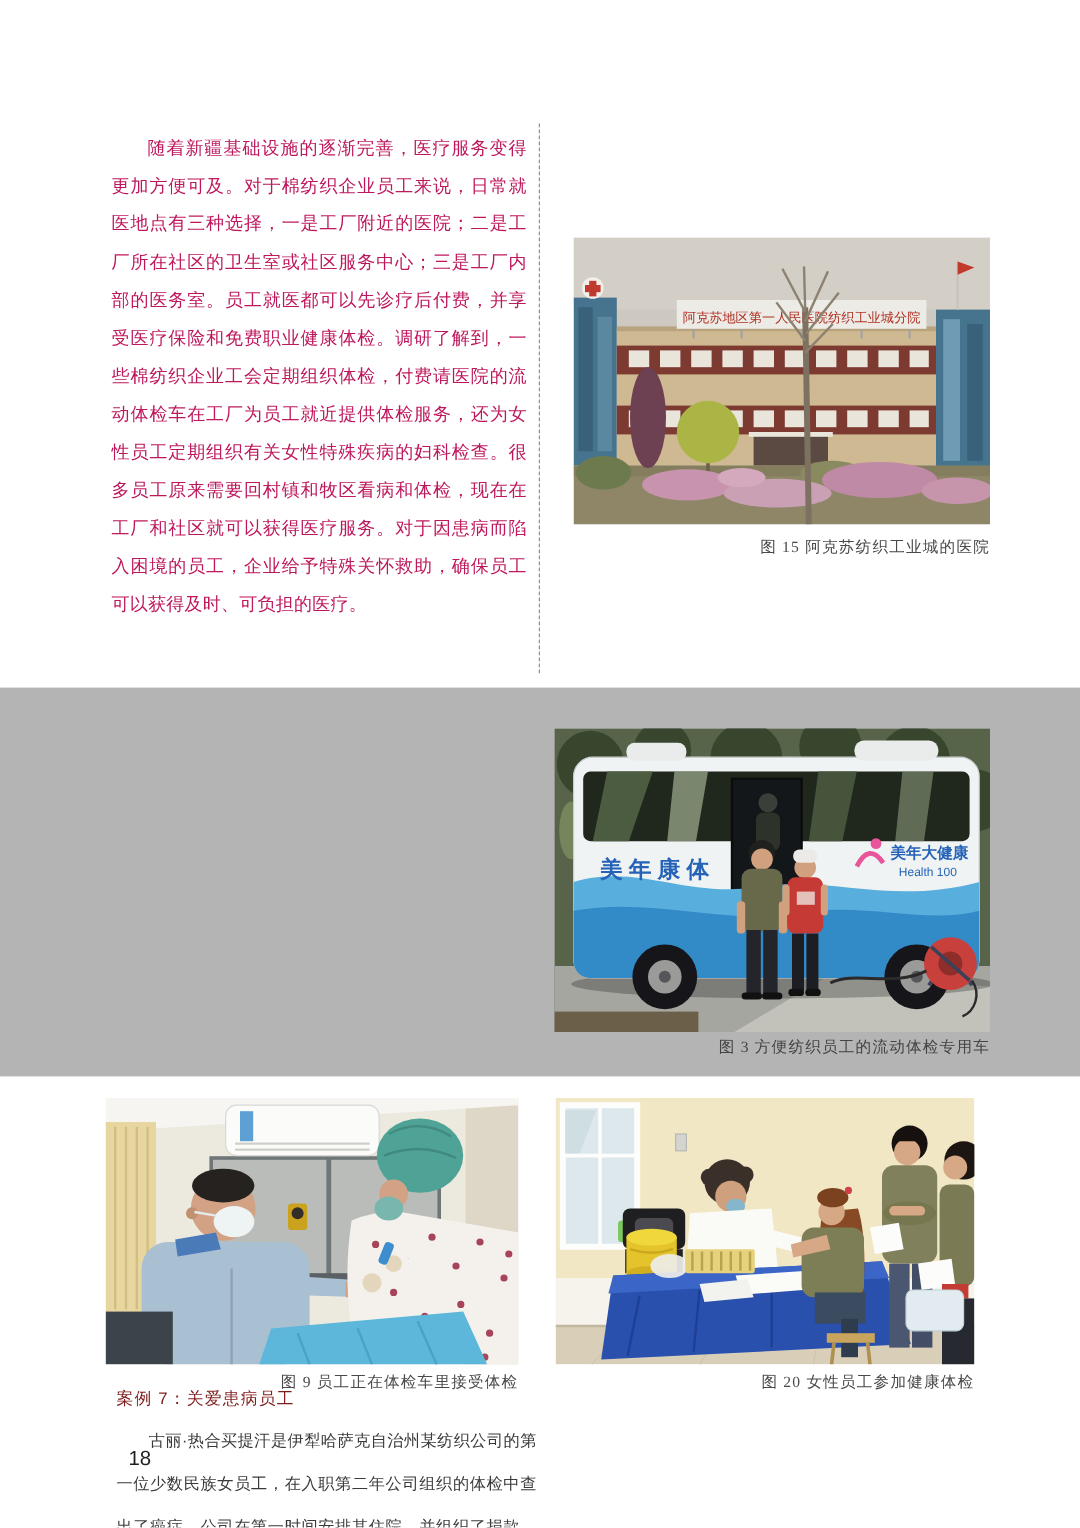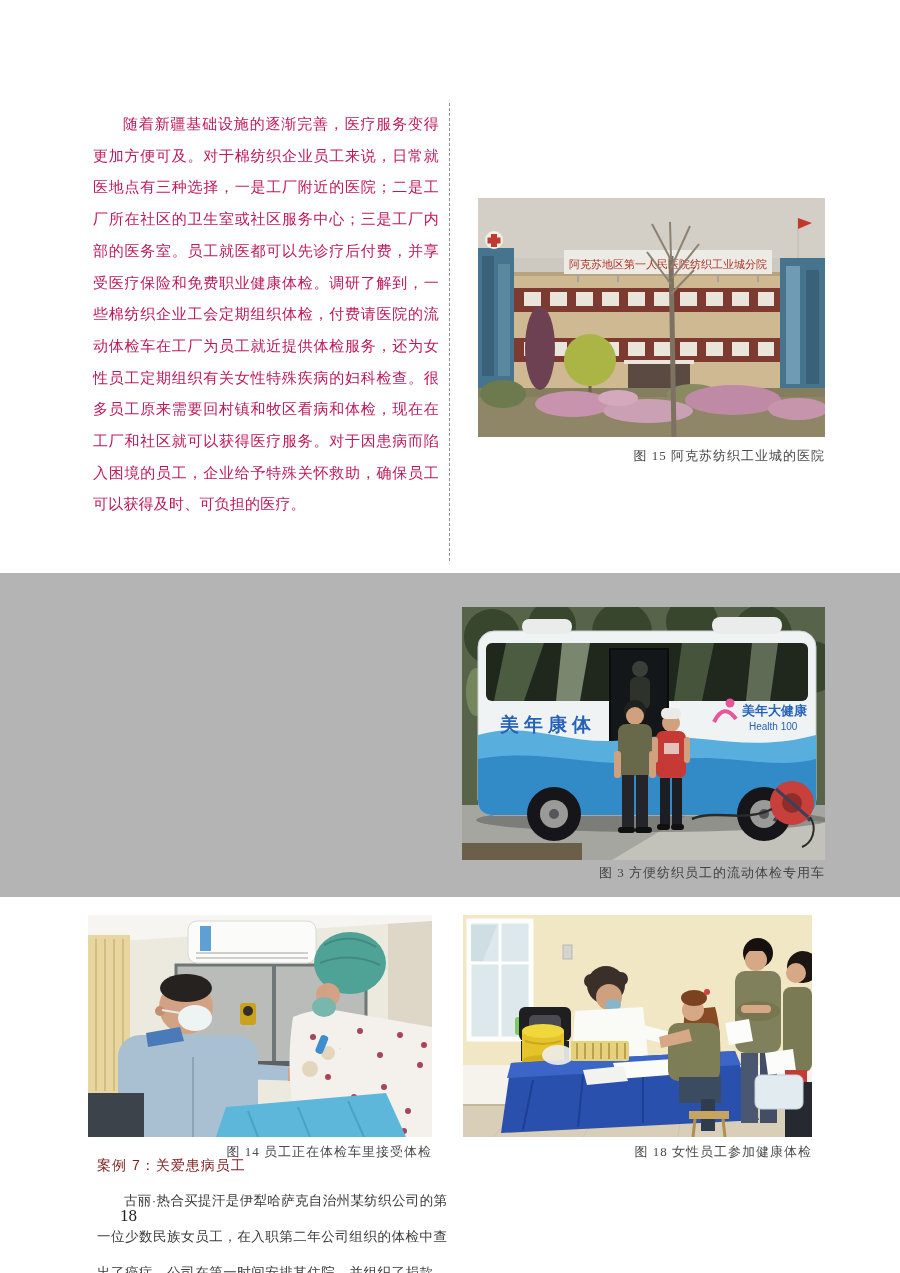--- a/index.html
+++ b/index.html
@@ -27,22 +27,22 @@
   }
   .case-title{
     left:97px;top:584px;font-size:14px;color:#7f1d1d;letter-spacing:1px;
   }
   .case-par{
     left:97px;top:610px;width:350px;
     font-size:13.5px;line-height:36px;color:#3a3a3a;
     text-align:justify;text-indent:2em;
   }
   .page-num{
-    left:107px;top:1206px;font-family:Liberation Serif, serif;
-    font-size:17px;color:#1e1e1e;margin-left:13px;
+    left:107px;top:1206px;font-family:Liberation Sans, sans-serif;
+    font-size:17px;color:#1e1e1e;
   }
   svg{display:block;}
 </style>
 </head>
 <body>
 
 <div class="abs body-par">随着新疆基础设施的逐渐完善，医疗服务变得更加方便可及。对于棉纺织企业员工来说，日常就医地点有三种选择，一是工厂附近的医院；二是工厂所在社区的卫生室或社区服务中心；三是工厂内部的医务室。员工就医都可以先诊疗后付费，并享受医疗保险和免费职业健康体检。调研了解到，一些棉纺织企业工会定期组织体检，付费请医院的流动体检车在工厂为员工就近提供体检服务，还为女性员工定期组织有关女性特殊疾病的妇科检查。很多员工原来需要回村镇和牧区看病和体检，现在在工厂和社区就可以获得医疗服务。对于因患病而陷入困境的员工，企业给予特殊关怀救助，确保员工可以获得及时、可负担的医疗。</div>
 
 <div class="abs divider"></div>
 
@@ -301,21 +301,21 @@
     <circle cx="222" cy="154" r="8" fill="#e3d6bc"></circle>
     <circle cx="240" cy="138" r="7" fill="#e3d6bc"></circle>
     <rect x="230" y="120" width="8" height="19" rx="3" fill="#3e8ecf" transform="rotate(22 234 129)"></rect>
   </g>
 
   <polygon points="138,192 298,178 318,222 128,222" fill="#5cb7da"></polygon>
   <path d="M160,196 L170,222 M210,192 L222,222 M260,186 L276,222" stroke="#48a3c6" stroke-width="2"></path>
   <rect x="0" y="178" width="56" height="44" fill="#3c434a"></rect>
   <polygon points="58,118 92,112 96,126 60,132" fill="#4a7ab8"></polygon>
 </svg>
-<div class="abs fig-caption" style="left:88px;top:1143px;width:344px;">图 14 员工正在体检车里接受体检</div>
+<div class="abs fig-caption" style="left:88px;top:1143px;width:344px;">图 9 员工正在体检车里接受体检</div>
 
 <svg class="abs" style="left:463px;top:915px;" width="349" height="222" viewBox="0 0 349 222">
   <rect width="349" height="150" fill="#f2e7c4"></rect>
   <rect y="150" width="349" height="40" fill="#f5f3ec"></rect>
   <rect y="190" width="349" height="32" fill="#d9cfb8"></rect>
   <line x1="0" y1="190" x2="349" y2="190" stroke="#c2b89e" stroke-width="2"></line>
   <g stroke="#cfc5ac" stroke-width="1">
     <line x1="60" y1="190" x2="30" y2="222"></line>
       <line x1="140" y1="190" x2="120" y2="222"></line>
     <line x1="220" y1="190" x2="215" y2="222"></line>
@@ -405,15 +405,15 @@
     <circle cx="340" cy="52" r="16" fill="#1c1512"></circle>
     <circle cx="333" cy="58" r="10" fill="#d6a885"></circle>
     <rect x="320" y="72" width="29" height="85" rx="8" fill="#7a7a54"></rect>
     <polygon points="302,138 330,134 333,156 305,160" fill="#fcfcfa"></polygon>
     <rect x="322" y="155" width="22" height="12" fill="#c23c34"></rect>
     <rect x="322" y="167" width="27" height="55" fill="#262a30"></rect>
   </g>
 
   <rect x="292" y="160" width="48" height="34" rx="6" fill="#e2ecf0" stroke="#c2d2da"></rect>
 </svg>
-<div class="abs fig-caption" style="left:463px;top:1143px;width:349px;">图 18 女性员工参加健康体检</div>
+<div class="abs fig-caption" style="left:463px;top:1143px;width:349px;">图 20 女性员工参加健康体检</div>
 
 <div class="abs page-num">18</div>
 
 </body></html>

